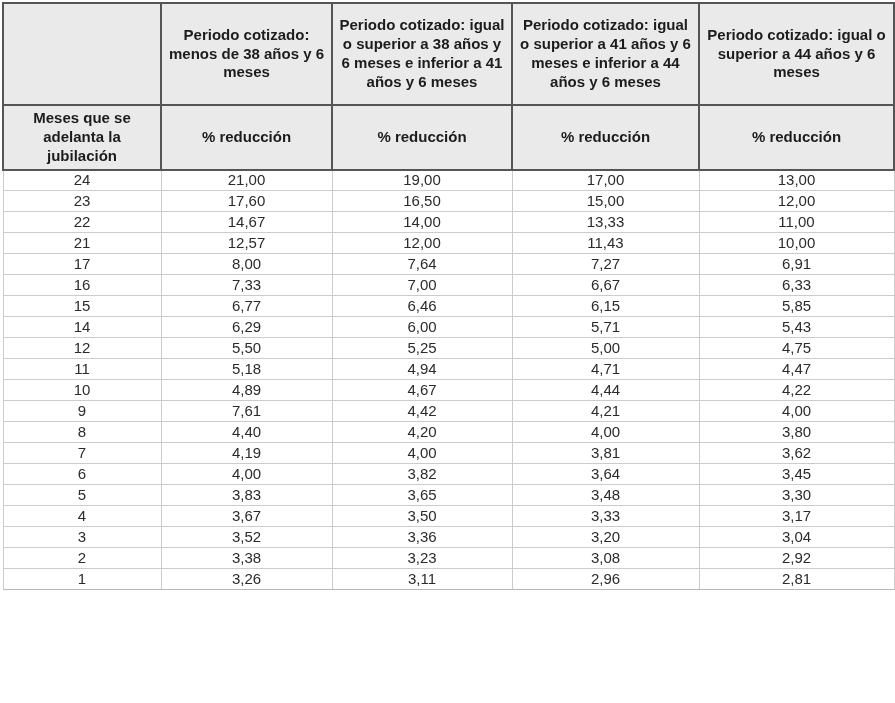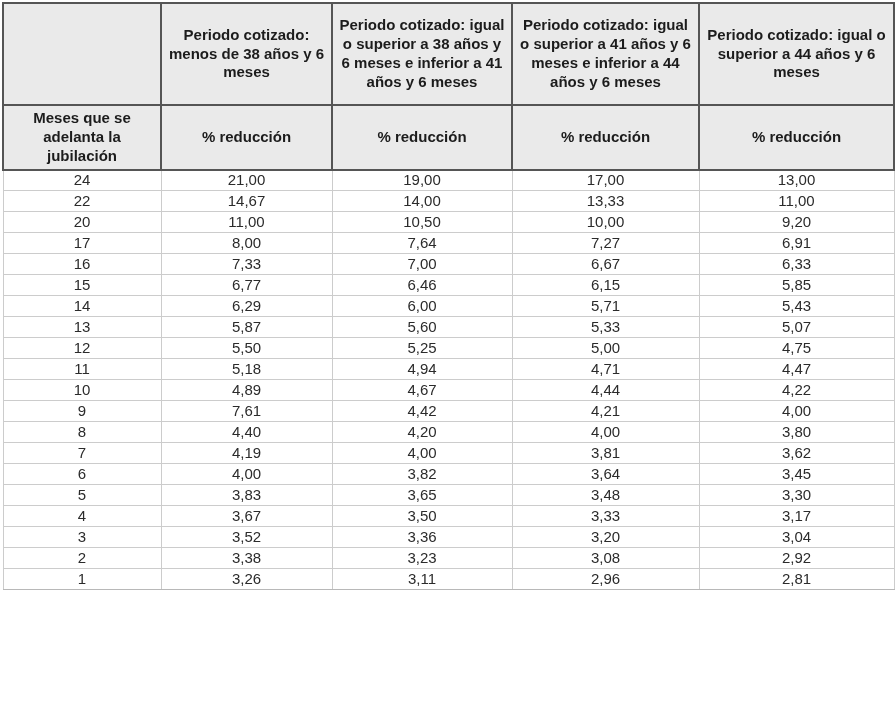--- a/index.html
+++ b/index.html
@@ -82,32 +82,39 @@
     </thead>
     <tbody id="table-body">
         <tr>
           <td>24</td>
           <td>21,00</td>
           <td>19,00</td>
           <td>17,00</td>
           <td>13,00</td>
         </tr>
         <tr>
+          <td>23</td>
+          <td>17,60</td>
+          <td>16,50</td>
+          <td>15,00</td>
+          <td>12,00</td>
+        </tr>
+        <tr>
           <td>22</td>
           <td>14,67</td>
           <td>14,00</td>
           <td>13,33</td>
           <td>11,00</td>
         </tr>
         <tr>
-          <td>20</td>
-          <td>11,00</td>
-          <td>10,50</td>
+          <td>21</td>
+          <td>12,57</td>
+          <td>12,00</td>
+          <td>11,43</td>
           <td>10,00</td>
-          <td>9,20</td>
         </tr>
         <tr>
           <td>17</td>
           <td>8,00</td>
           <td>7,64</td>
           <td>7,27</td>
           <td>6,91</td>
         </tr>
         <tr>
           <td>16</td>
@@ -124,27 +131,20 @@
           <td>5,85</td>
         </tr>
         <tr>
           <td>14</td>
           <td>6,29</td>
           <td>6,00</td>
           <td>5,71</td>
           <td>5,43</td>
         </tr>
         <tr>
-          <td>13</td>
-          <td>5,87</td>
-          <td>5,60</td>
-          <td>5,33</td>
-          <td>5,07</td>
-        </tr>
-        <tr>
           <td>12</td>
           <td>5,50</td>
           <td>5,25</td>
           <td>5,00</td>
           <td>4,75</td>
         </tr>
         <tr>
           <td>11</td>
           <td>5,18</td>
           <td>4,94</td>

